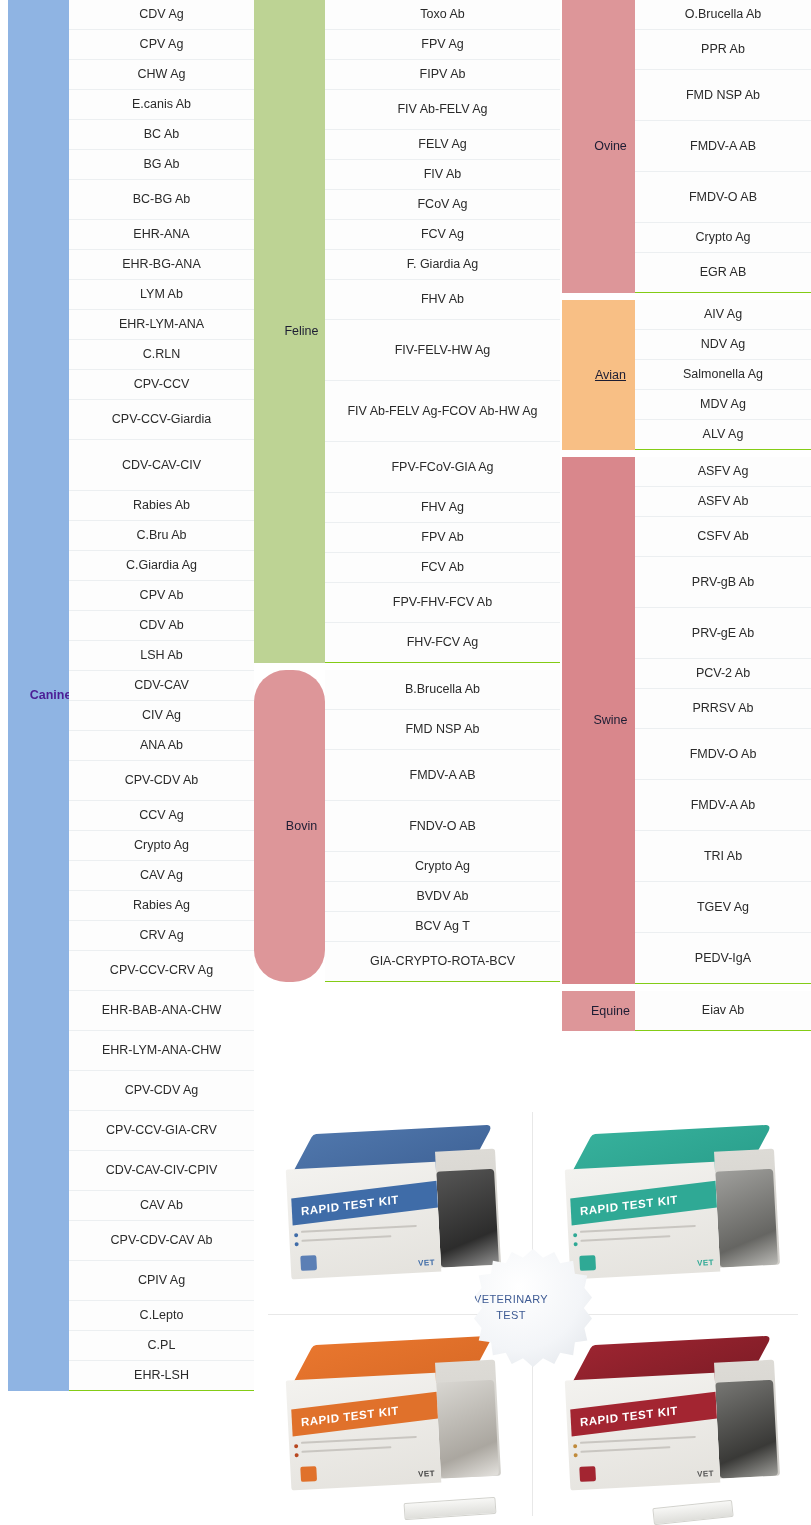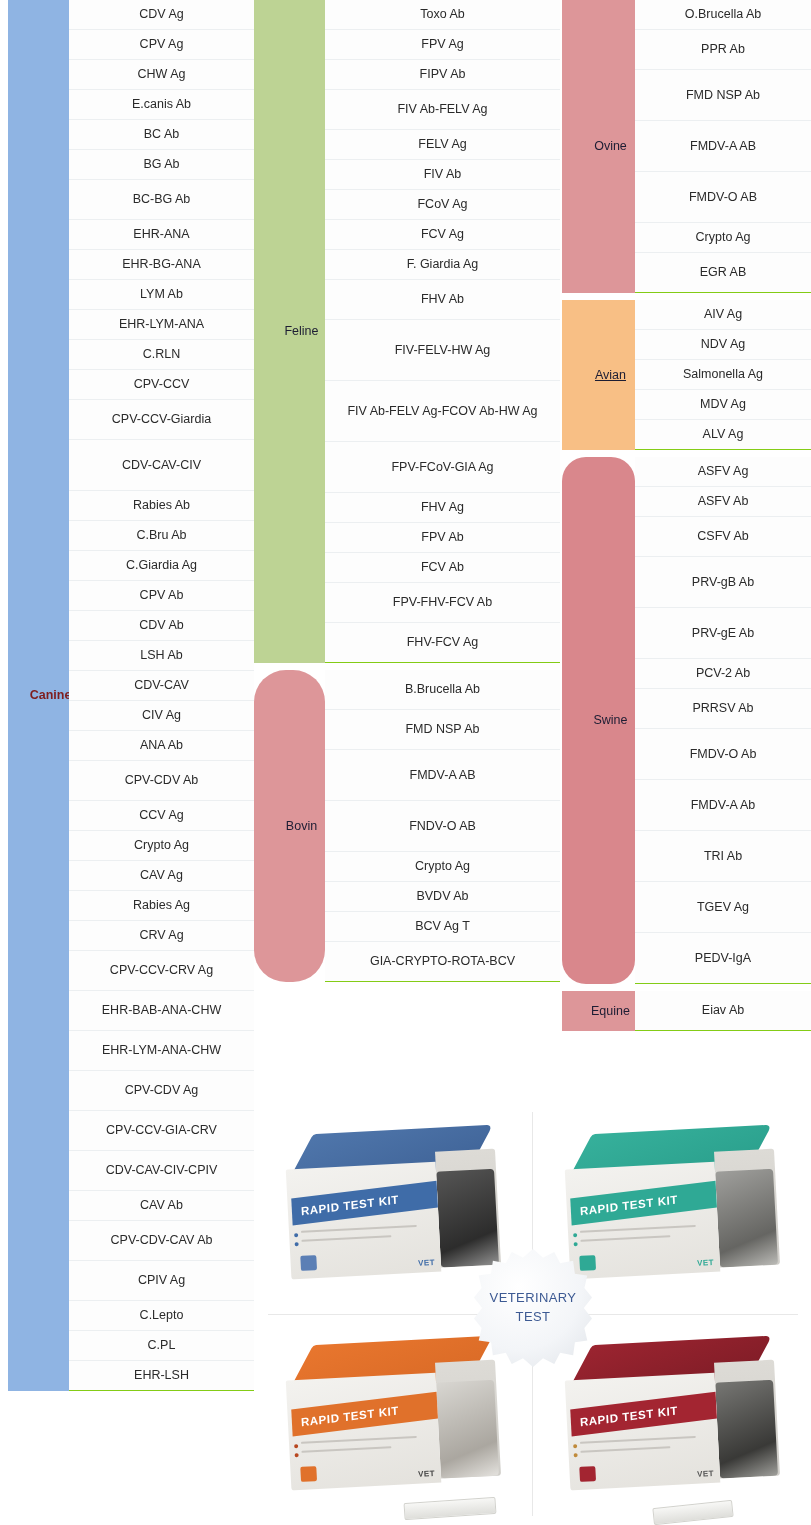--- a/index.html
+++ b/index.html
@@ -52,27 +52,27 @@
     text-align: center;
     font-size: 12.5px;
     color: #1d1d33;
     line-height: 1.15;
     padding-left: 24px;
   }
   .band-canine {
     width: 61px;
     background: #8fb4e3;
     font-weight: bold;
-    color: #7f1d1d;
+    color: #4c1d95;
   }
   .band-feline  { width: 71px; background: #bdd394; }
   .band-bovin   { width: 71px; background: #dd9699; border-radius: 32px; }
   .band-ovine   { width: 73px; background: #dd9699; }
   .band-avian   { width: 73px; background: #f8bf85; }
-  .band-swine   { width: 73px; background: #d9878c; border-radius: 24px; }
+  .band-swine   { width: 73px; background: #d9878c; }
   .band-equine  { width: 73px; background: #dd9699; }
 
   .rows {
     flex: 1 1 auto;
     display: flex;
     flex-direction: column;
     background: #ffffff;
   }
   .row {
     display: flex;
@@ -252,24 +252,23 @@
   .q-br .strip { left: 120px; bottom: 4px; width: 80px; transform: rotate(-6deg); }
 
   
   .seal {
     position: absolute;
     left: 220px; top: 145px;
     width: 118px; height: 118px;
     background: radial-gradient(circle at 38% 32%, #ffffff 0%, #f3f5f8 58%, #dfe3e8 100%);
     display: flex;
     align-items: center;
-    justify-content: center;
     text-align: center;
     color: #3d5a93;
-    font-size: 13px;
+    font-size: 11px;
     line-height: 1.45;
     letter-spacing: .4px;
     filter: drop-shadow(1px 2px 3px rgba(0,0,0,.22));
     clip-path: polygon(
       50% 0%, 58.5% 7.5%, 68% 2.5%, 73% 12%, 84% 10%, 85.5% 21%,
       96% 22.5%, 93.5% 33%, 100% 41%, 93% 50%, 100% 59%, 93.5% 67%,
       96% 77.5%, 85.5% 79%, 84% 90%, 73% 88%, 68% 97.5%, 58.5% 92.5%,
       50% 100%, 41.5% 92.5%, 32% 97.5%, 27% 88%, 16% 90%, 14.5% 79%,
       4% 77.5%, 6.5% 67%, 0% 59%, 7% 50%, 0% 41%, 6.5% 33%,
       4% 22.5%, 14.5% 21%, 16% 10%, 27% 12%, 32% 2.5%, 41.5% 7.5%

